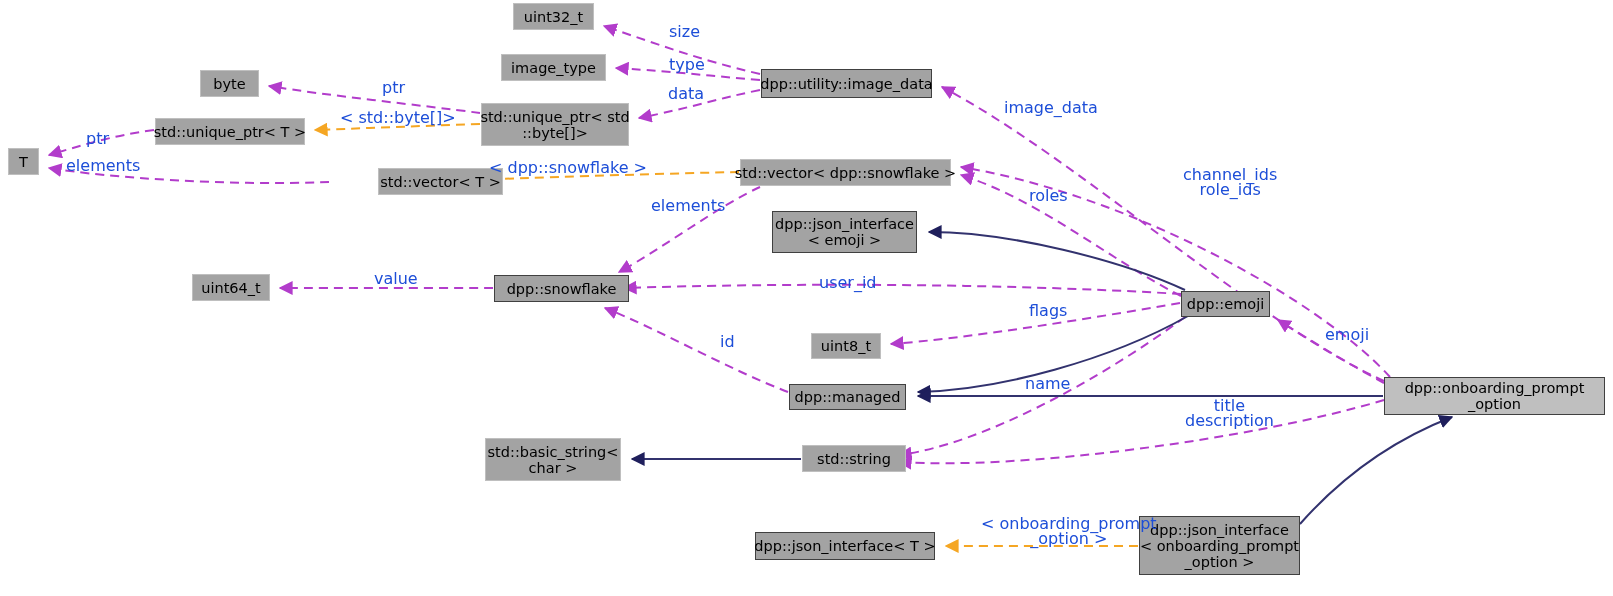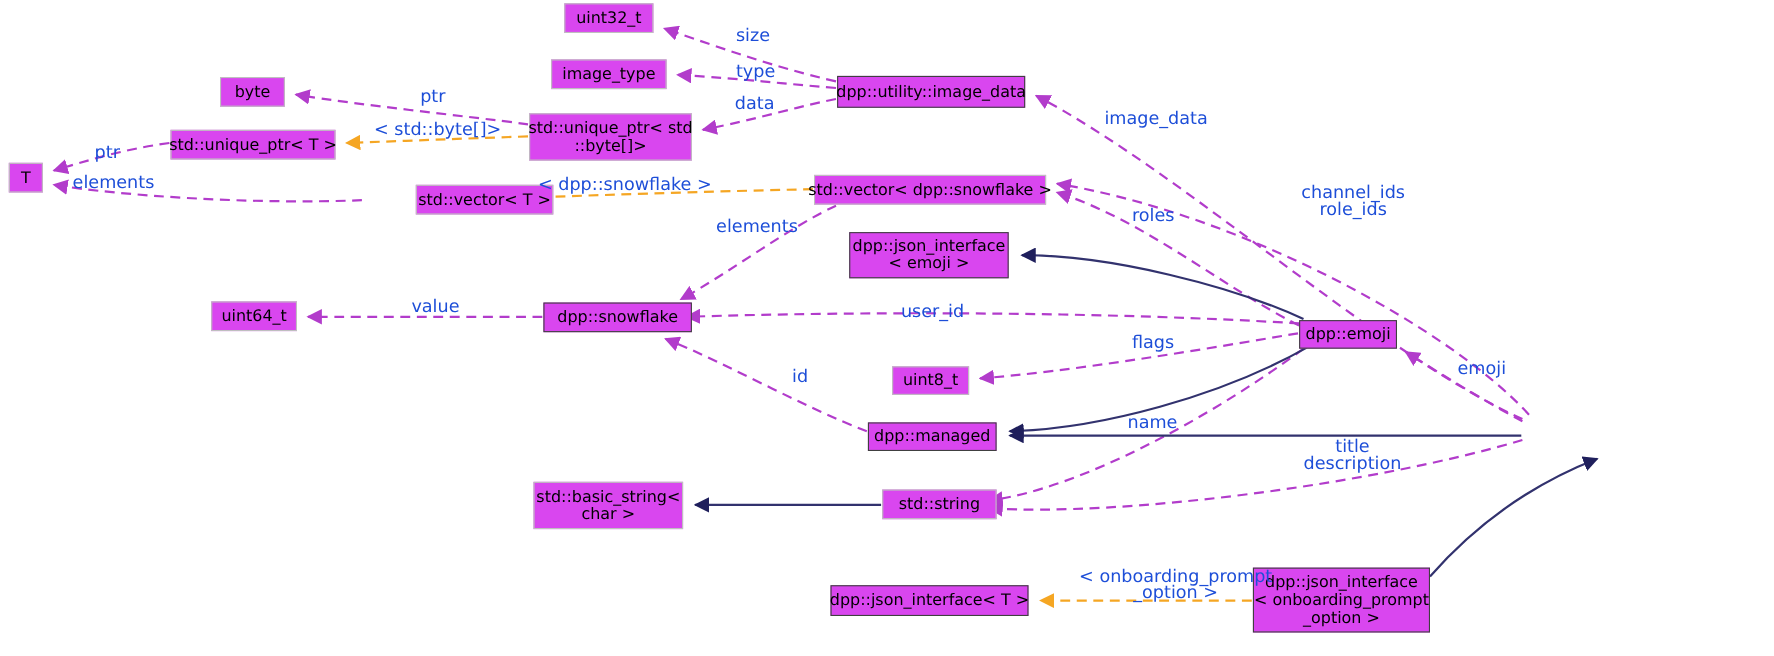--- a/index.html
+++ b/index.html
@@ -20,21 +20,21 @@
     width:1613px;height:596px;
     pointer-events:none;
   }
   .node{
     position:absolute;
     box-sizing:border-box;
     display:flex;
     align-items:center;
     justify-content:center;
     text-align:center;
-    background:#d946ef;
+    background:#a3a3a3;
     border:1px solid #bfbfbf;
     font-size:14.5px;
     line-height:16px;
     color:#000000;
     white-space:pre;
     padding:2px 6px;
     z-index:5;
   }
   .node.solid{
     border:1.6px solid #404040;
@@ -142,20 +142,22 @@
   <div class="node" style="left: 8px; top: 148px; width: 31px; height: 27px;">T</div>
   <div class="node" style="left: 330px; top: 168px; width: 125px; height: 27px; margin-left: 48px;">std::vector&lt; T &gt;</div>
   <div class="node" style="left: 740px; top: 159px; width: 211px; height: 27px;">std::vector&lt; dpp::snowflake &gt;</div>
   <div class="node solid" style="left: 772px; top: 211px; width: 145px; height: 42px;">dpp::json_interface
 &lt; emoji &gt;</div>
   <div class="node" style="left: 192px; top: 274px; width: 78px; height: 27px;">uint64_t</div>
   <div class="node solid" style="left: 494px; top: 275px; width: 135px; height: 27px;">dpp::snowflake</div>
   <div class="node solid" style="left: 1181px; top: 291px; width: 89px; height: 26px;">dpp::emoji</div>
   <div class="node" style="left: 811px; top: 333px; width: 70px; height: 26px; text-align: center;">uint8_t</div>
   <div class="node solid" style="left: 789px; top: 384px; width: 117px; height: 26px;">dpp::managed</div>
+  <div class="node current" style="left: 1384px; top: 377px; width: 221px; height: 38px;">dpp::onboarding_prompt
+_option</div>
   <div class="node" style="left: 485px; top: 438px; width: 136px; height: 43px;">std::basic_string&lt;
 char &gt;</div>
   <div class="node" style="left: 802px; top: 445px; width: 104px; height: 27px;">std::string</div>
   <div class="node solid" style="left: 755px; top: 532px; width: 180px; height: 28px;">dpp::json_interface&lt; T &gt;</div>
   <div class="node solid" style="left: 1139px; top: 516px; width: 161px; height: 59px;">dpp::json_interface
 &lt; onboarding_prompt
 _option &gt;</div>
 
   <div class="elabel" style="left: 669px; top: 24px;">size</div>
   <div class="elabel" style="left: 669px; top: 57px;">type</div>

